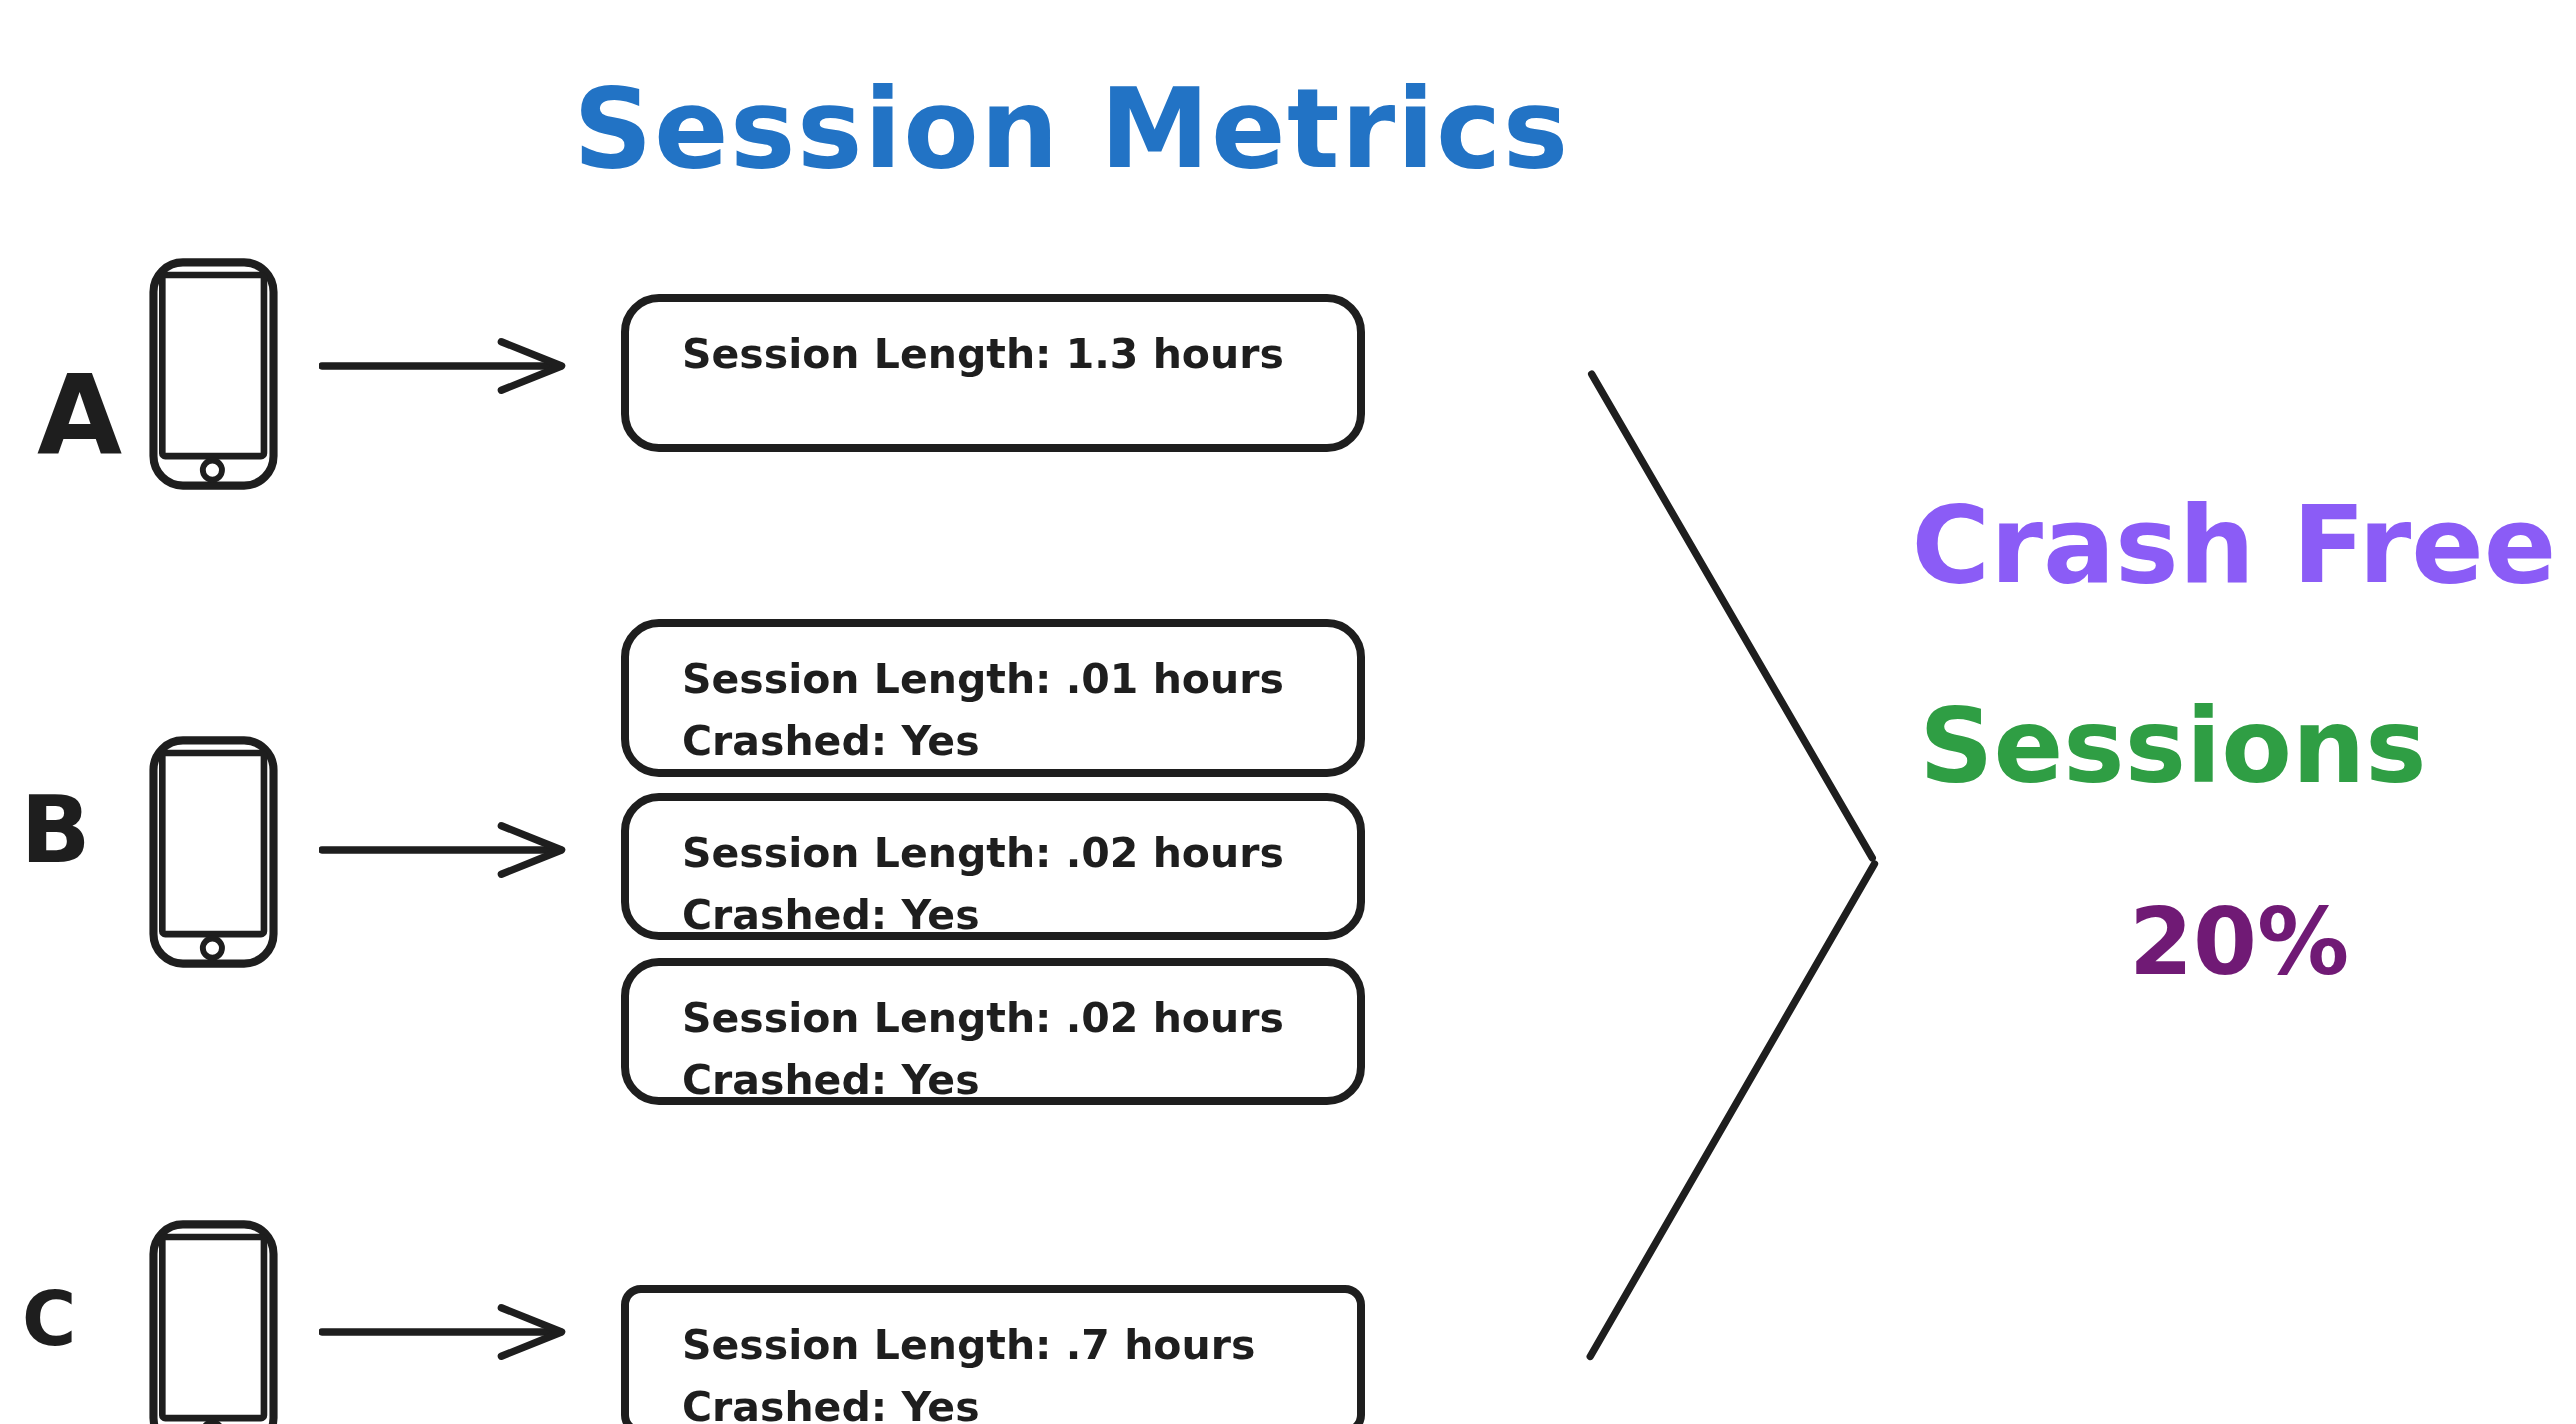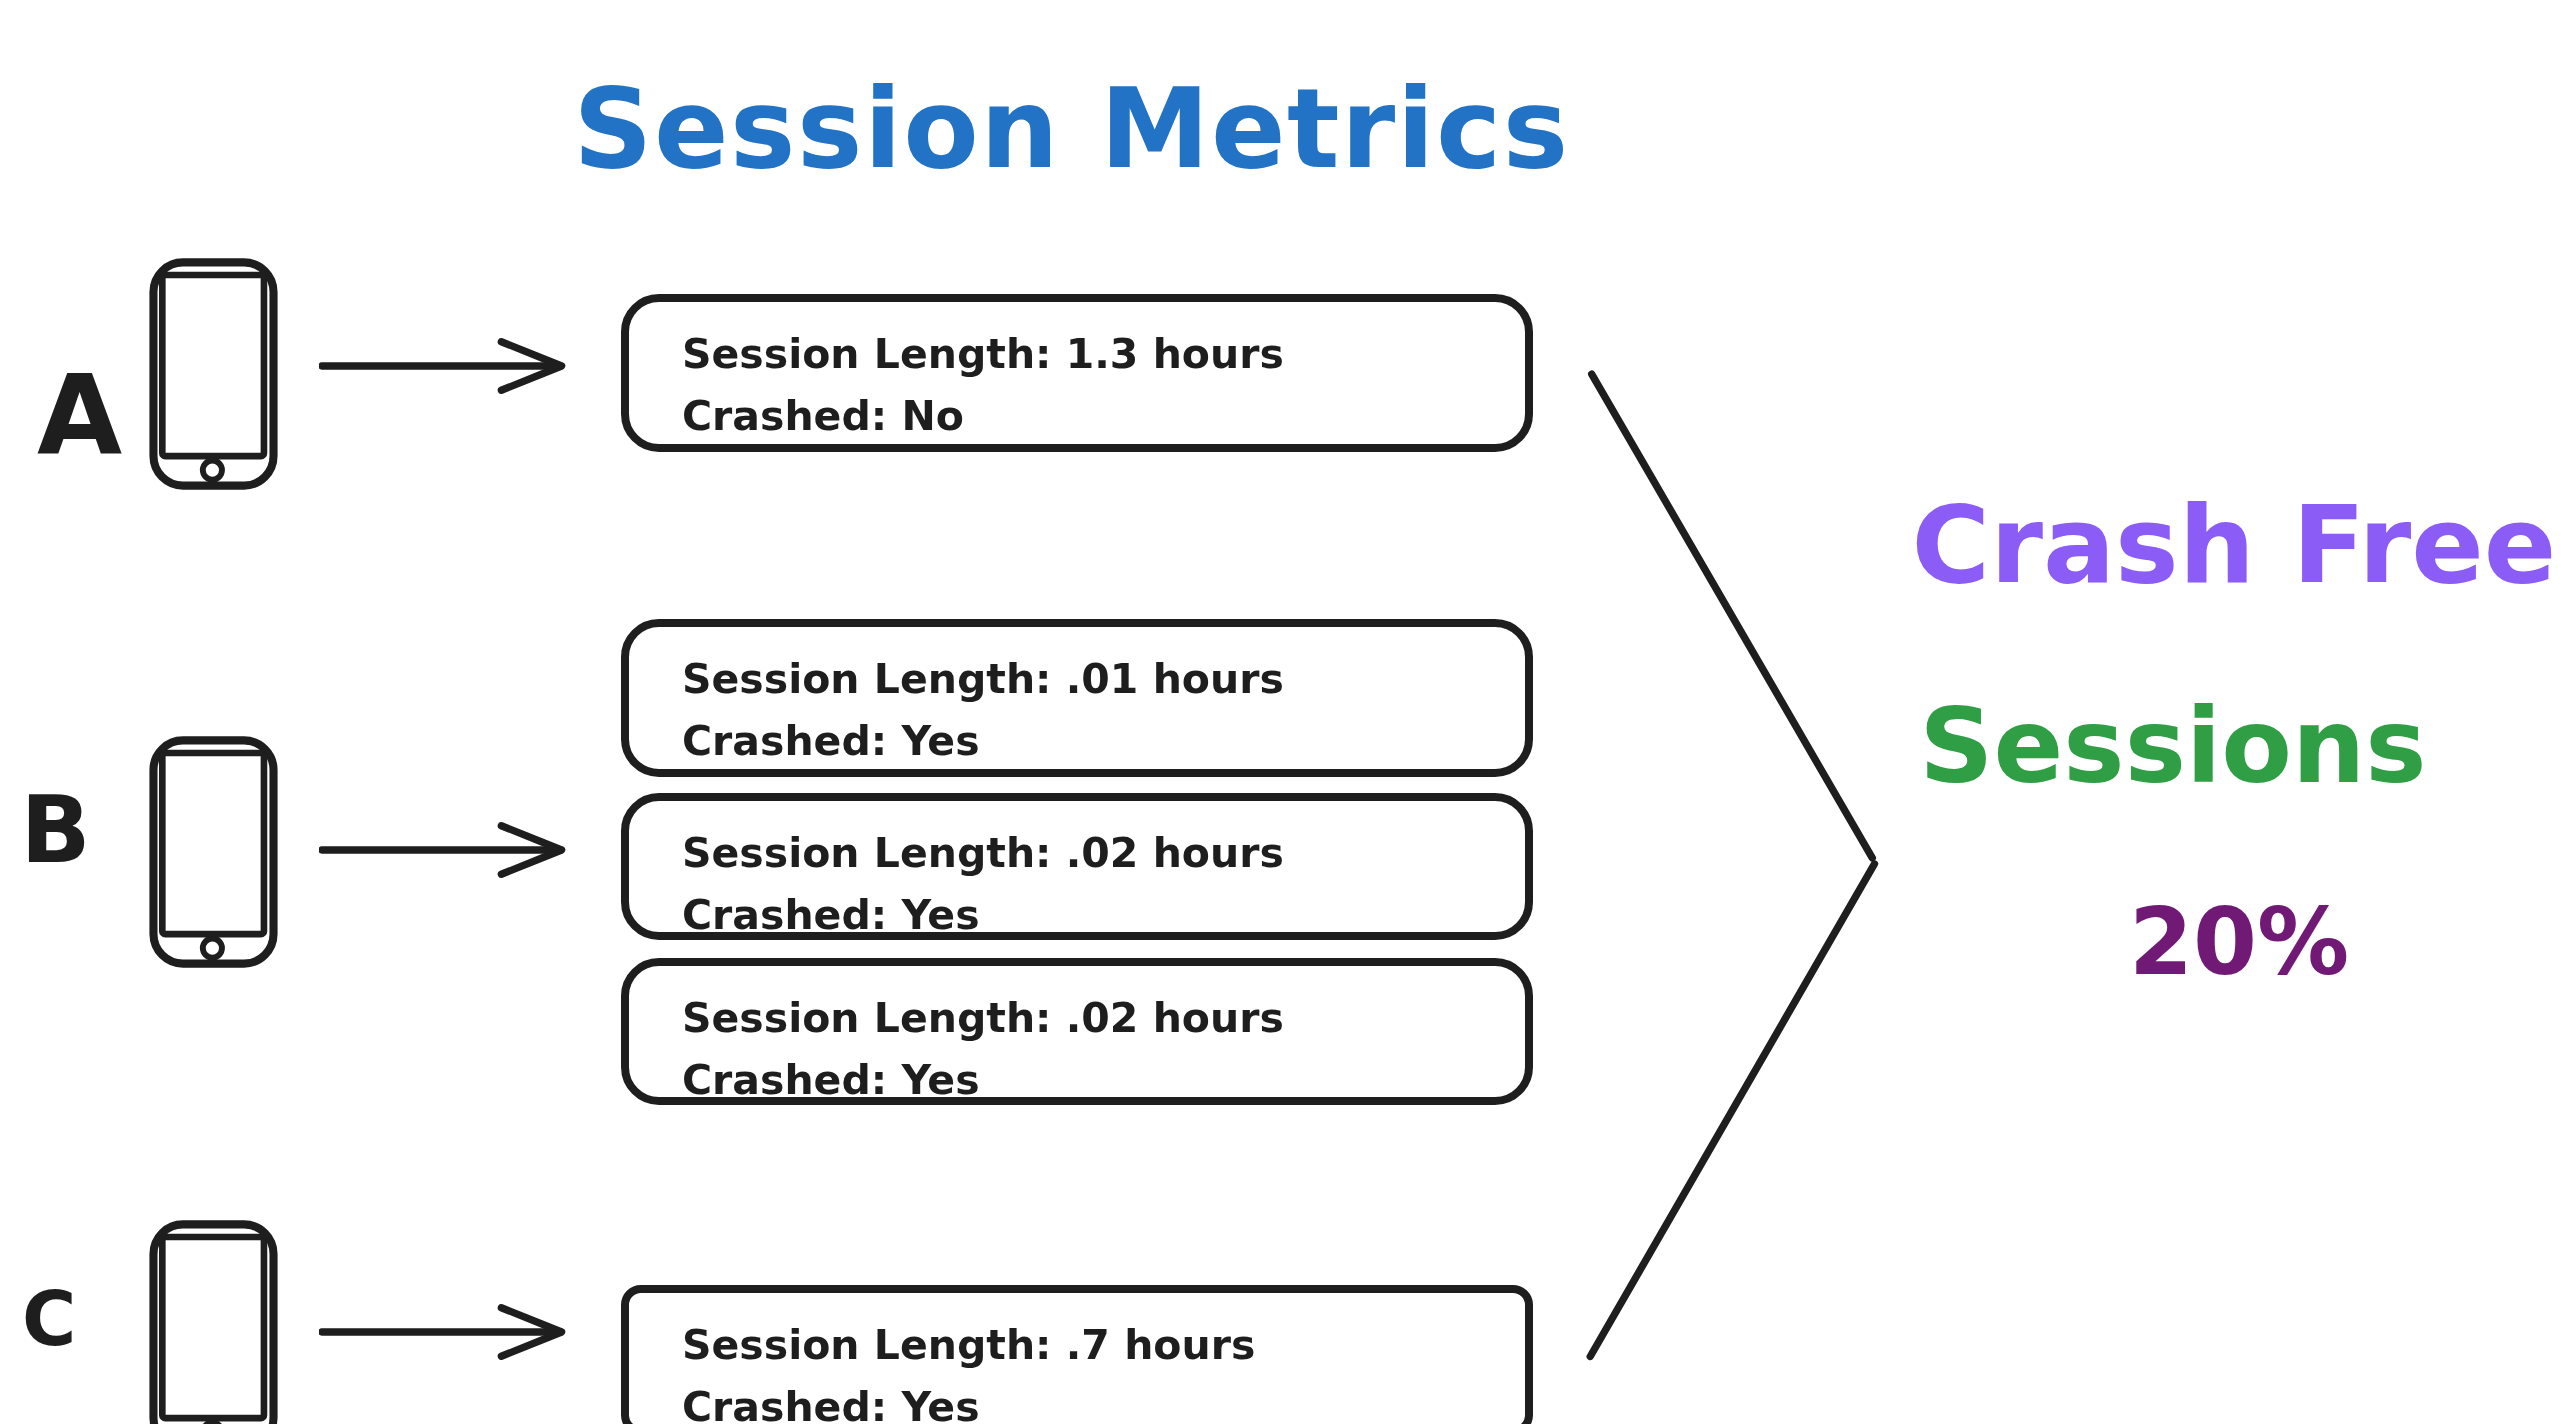--- a/index.html
+++ b/index.html
@@ -31,21 +31,21 @@
   .label-a { left: 37px;  top: 317px;  font-size: 110px; }
   .label-b { left: 20.6px;  top: 741px; font-size: 92px; }
   .label-c { left: 22px;  top: 1238px; font-size: 74px; }
   .phone-a { left: 149px; top: 214px; }
   .phone-b { left: 149px; top: 692px; }
   .phone-c { left: 149px; top: 1176px; }
   .arrow-a { left: 319px; top: 291px; }
   .arrow-b { left: 319px; top: 775px; }
   .arrow-c { left: 319px; top: 1257px; }
   .session-box {
-    left: 621px; width: 912px;
+    left: 621px; width: 744px;
     box-sizing: border-box;
     border: 8px solid #1e1e1e;
     border-radius: 38px;
     background: #ffffff;
     padding: 22px 29.4px 0 53px;
   }
   .box-a  { top: 250px;  height: 158px; }
   .box-b1 { top: 575px;  height: 158px; }
   .box-b2 { top: 749px; height: 147px; }
   .box-b3 { top: 914px; height: 147px; }
@@ -107,21 +107,20 @@
     <rect x="18" y="23" width="138" height="246" rx="4" fill="none" stroke="#1e1e1e" stroke-width="9"></rect>
     <circle cx="86" cy="288" r="13" fill="none" stroke="#1e1e1e" stroke-width="8"></circle>
   </svg>
   <svg class="abs arrow-c" width="250" height="62" viewBox="0 0 340 84">
     <line x1="4" y1="42" x2="328" y2="42" stroke="#1e1e1e" stroke-width="10" stroke-linecap="round"></line>
     <polyline points="248,9 330,42 248,75" fill="none" stroke="#1e1e1e" stroke-width="10" stroke-linecap="round" stroke-linejoin="round"></polyline>
   </svg>
 
   <div class="abs session-box box-a">
     <div class="box-line">Session Length: 1.3 hours</div>
-    <div class="box-line">Crashed: No</div>
   </div>
   <div class="abs session-box box-b1">
     <div class="box-line">Session Length: .01 hours</div>
     <div class="box-line">Crashed: Yes</div>
   </div>
   <div class="abs session-box box-b2">
     <div class="box-line">Session Length: .02 hours</div>
     <div class="box-line">Crashed: Yes</div>
   </div>
   <div class="abs session-box box-b3">

